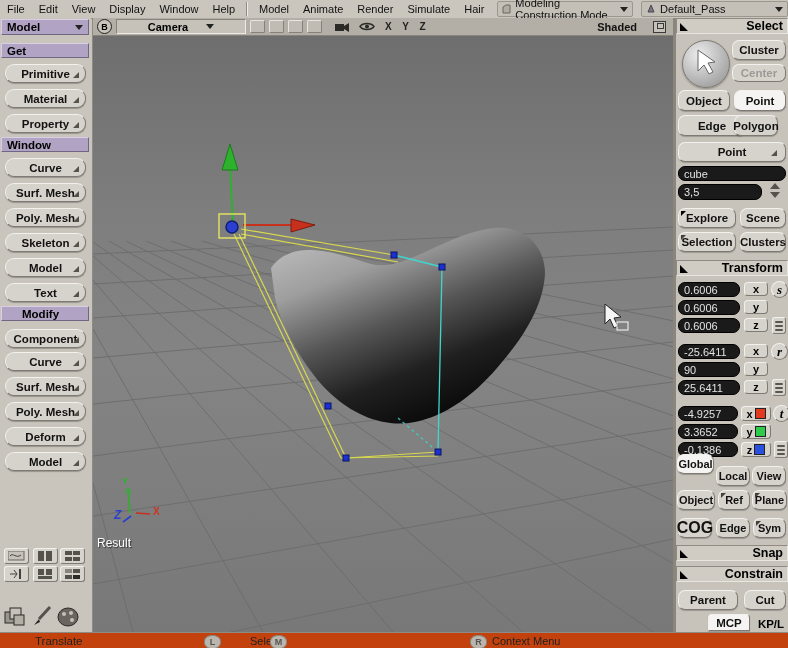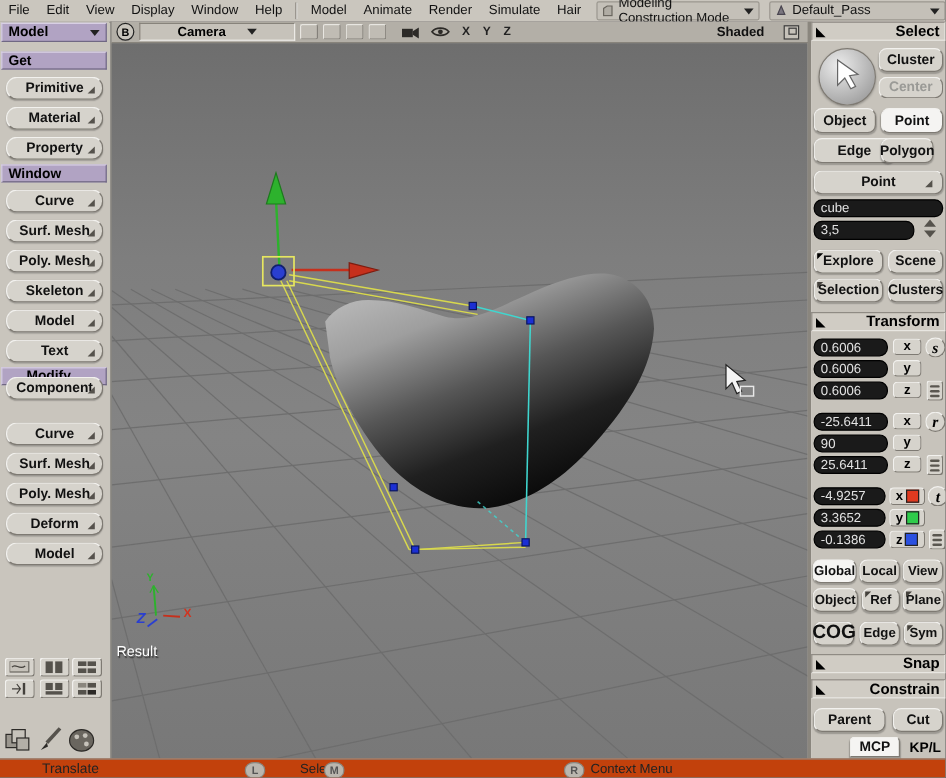--- a/index.html
+++ b/index.html
@@ -166,21 +166,21 @@
         <i class="flyout"></i>
       </div>
     <div class="ab sbtn" style="top:265px;">
       <span>Text</span>
         <i class="flyout"></i>
       </div>
 
     <div class="ab shdr" style="top:288px;padding-left:20px;">
       <span>Modify</span>
     </div>
-    <div class="ab sbtn" style="top:296px;text-align:right;">
+    <div class="ab sbtn" style="top:311px;text-align:right;">
       <span>Component</span>
         <i class="flyout"></i>
       </div>
     <div class="ab sbtn" style="top:334px;">
       <span>Curve</span>
         <i class="flyout"></i>
       </div>
     <div class="ab sbtn" style="top:359px;">
       <span>Surf. Mesh</span>
         <i class="flyout"></i>
@@ -537,21 +537,21 @@
     <div class="ab axbtn" style="left:65px;top:424px;width:30px;height:15px;">
         <span>z</span>
         <span class="sw" style="background:#2a50e0;"></span>
       </div>
     <div class="ab stack" style="left:98px;top:423px;width:14px;height:17px;">
         <i></i>
         <i></i>
         <i></i>
       </div>
 
-    <div class="ab pbtn on" style="left:1px;top:448px;width:37px;height:20px;font-size:11px;">
+    <div class="ab pbtn on" style="left:1px;top:436px;width:37px;height:20px;font-size:11px;">
         <span>Global</span>
       </div>
     <div class="ab pbtn" style="left:40px;top:448px;width:34px;height:20px;font-size:11px;">
         <span>Local</span>
       </div>
     <div class="ab pbtn" style="left:76px;top:448px;width:34px;height:20px;font-size:11px;">
         <span>View</span>
       </div>
 
     <div class="ab pbtn" style="left:1px;top:472px;width:38px;height:20px;font-size:11px;">

